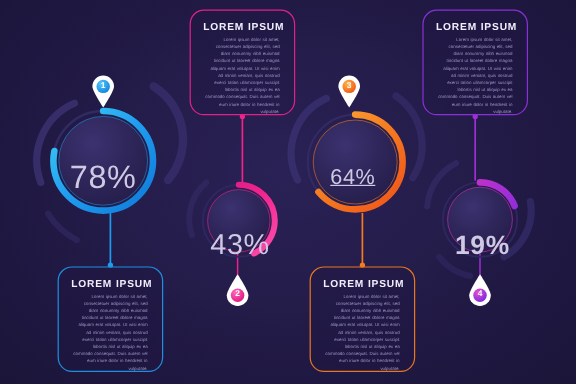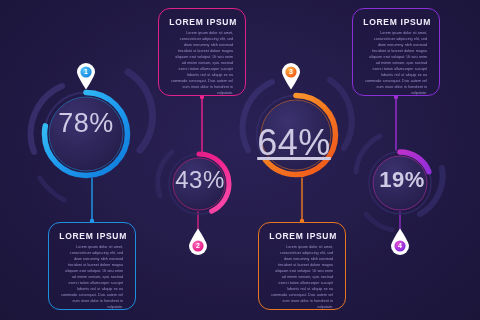--- a/index.html
+++ b/index.html
@@ -66,24 +66,25 @@
 
   
   .pct {
     position: absolute;
     color: #cfc9e4;
     font-weight: 300;
     text-align: center;
     letter-spacing: 0.5px;
     white-space: nowrap;
     pointer-events: none;
+    margin-top: 25px;
   }
   #pct1 { left: 40px;  top: 108px; width: 92px; font-size: 27px; }
   #pct2 { left: 162px; top: 166px; width: 76px; font-size: 24px; }
-  #pct3 { left: 248px; top: 122px; width: 92px; font-size: 36px; text-decoration: underline; }
+  #pct3 { left: 248px; top: 112px; width: 92px; font-size: 18px; text-decoration: underline; }
   #pct4 { left: 364px; top: 167px; width: 76px; font-size: 22px; font-weight: bold; }
 
   
   .pin {
     position: absolute;
     width: 22px;
     height: 28px;
   }
   .pin .num {
     position: absolute;

